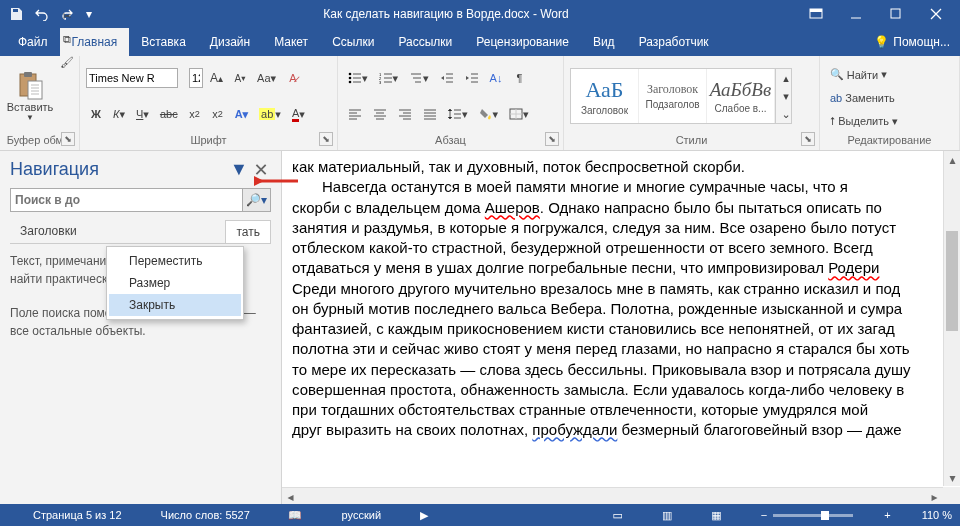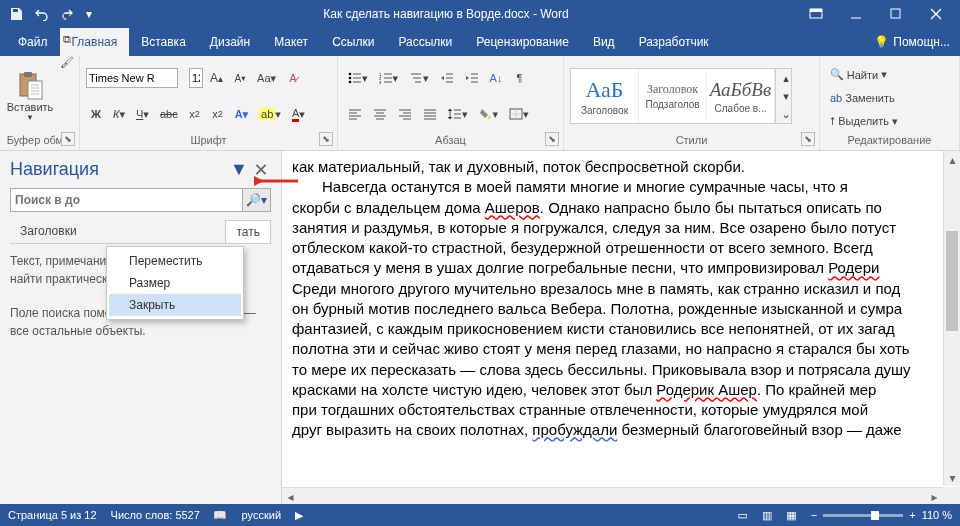--- a/index.html
+++ b/index.html
@@ -51,21 +51,21 @@
 .wavy { text-decoration: underline wavy red; text-underline-offset: 2px; }
 .wavy-blue { text-decoration: underline wavy #3a6ad6; }
 .scrollbar-v { position:absolute; right:0; top:0; bottom: 18px; width:17px; background:#f0f0f0; border-left:1px solid #ddd;}
 .scrollbar-h { position:absolute; left:0; right:17px; bottom:0; height:17px; background:#f0f0f0; border-top:1px solid #ddd;}
 .scroll-corner { position:absolute; right:0; bottom:0; width:17px; height:17px; background:#f0f0f0;}
 .sb-arrow { width:17px; height:17px; display:flex; align-items:center; justify-content:center; color:#666; background:#f0f0f0;}
 .sb-thumb-v { position:absolute; top:80px; left:2px; right:2px; height:100px; background:#c2c2c2;}
 
 .statusbar { height:22px; background:#2b579a; color:#fff; display:flex; align-items:center; padding: 0 8px; font-size:11px; gap:14px;}
 .statusbar .spacer { flex:1; }
-.sb-item { display:flex; align-items:center; gap:4px; cursor:pointer;}
+.sb-item { display:flex; align-items:center; gap:4px; cursor:pointer;margin-left:25px;}
 .zoom { display:flex; align-items:center; gap:6px;}
 .zoom-track { width: 80px; height:3px; background: rgba(255,255,255,.5); position: relative;}
 .zoom-thumb { position:absolute; top:-3px; left: 48px; width:8px; height:9px; background:#fff;}
 
 .ctx-menu { position:absolute; left:106px; top:198px; width:138px; background:#fff; border:1px solid #c6c6c6; box-shadow: 2px 3px 6px rgba(0,0,0,.25); z-index: 100; padding: 3px 2px; margin-top: 48px;}
 .ctx-item { height: 22px; display:flex; align-items:center; padding: 0 20px; font-size:12px; color:#333; cursor:pointer;}
 .ctx-item.hover { background:#cde2f7; }
 .arrow-red { position:absolute; z-index: 90; }
 .arrow-red svg { display:block; }
 
@@ -324,21 +324,21 @@
       <p class="ind"><span>Навсегда останутся в моей памяти многие и многие сумрачные часы, что я</span></p>
       <p class="first"><span>скорби с владельцем дома </span><span class="wavy">Ашеров</span><span>. Однако напрасно было бы пытаться описать по</span></p>
       <p class="first">занятия и раздумья, в которые я погружался, следуя за ним. Все озарено было потуст</p>
       <p class="first">отблеском какой-то страстной, безудержной отрешенности от всего земного. Всегд</p>
       <p class="first"><span>отдаваться у меня в ушах долгие погребальные песни, что импровизировал </span><span class="wavy">Родери</span></p>
       <p class="first">Среди многого другого мучительно врезалось мне в память, как странно исказил и под</p>
       <p class="first">он бурный мотив последнего вальса Вебера. Полотна, рожденные изысканной и сумра</p>
       <p class="first">фантазией, с каждым прикосновением кисти становились все непонятней, от их загад</p>
       <p class="first">полотна эти и сейчас живо стоят у меня перед глазами, но напрасно я старался бы хоть</p>
       <p class="first">то мере их пересказать — слова здесь бессильны. Приковывала взор и потрясала душу</p>
-      <p class="first"><span>красками на холсте чистую идею, человек этот был </span><span class="wavy">Родерик Ашер</span><span>. По крайней мер</span></p>
+      <p class="first">совершенная простота, обнаженность замысла. Если удавалось когда-либо человеку в</p>
       <p class="first">при тогдашних обстоятельствах странные отвлеченности, которые умудрялся мой </p>
       <p class="first"><span>друг выразить на своих полотнах, </span><span class="wavy-blue">пробуждали</span><span> безмерный благоговейный взор — даже</span></p>
     </div>
     </div>
     <div class="scrollbar-v">
       <div class="sb-arrow">▴</div>
       <div class="sb-thumb-v"></div>
       <div class="sb-arrow" style="position:absolute;bottom:0">▾</div>
     </div>
     <div class="scrollbar-h">

